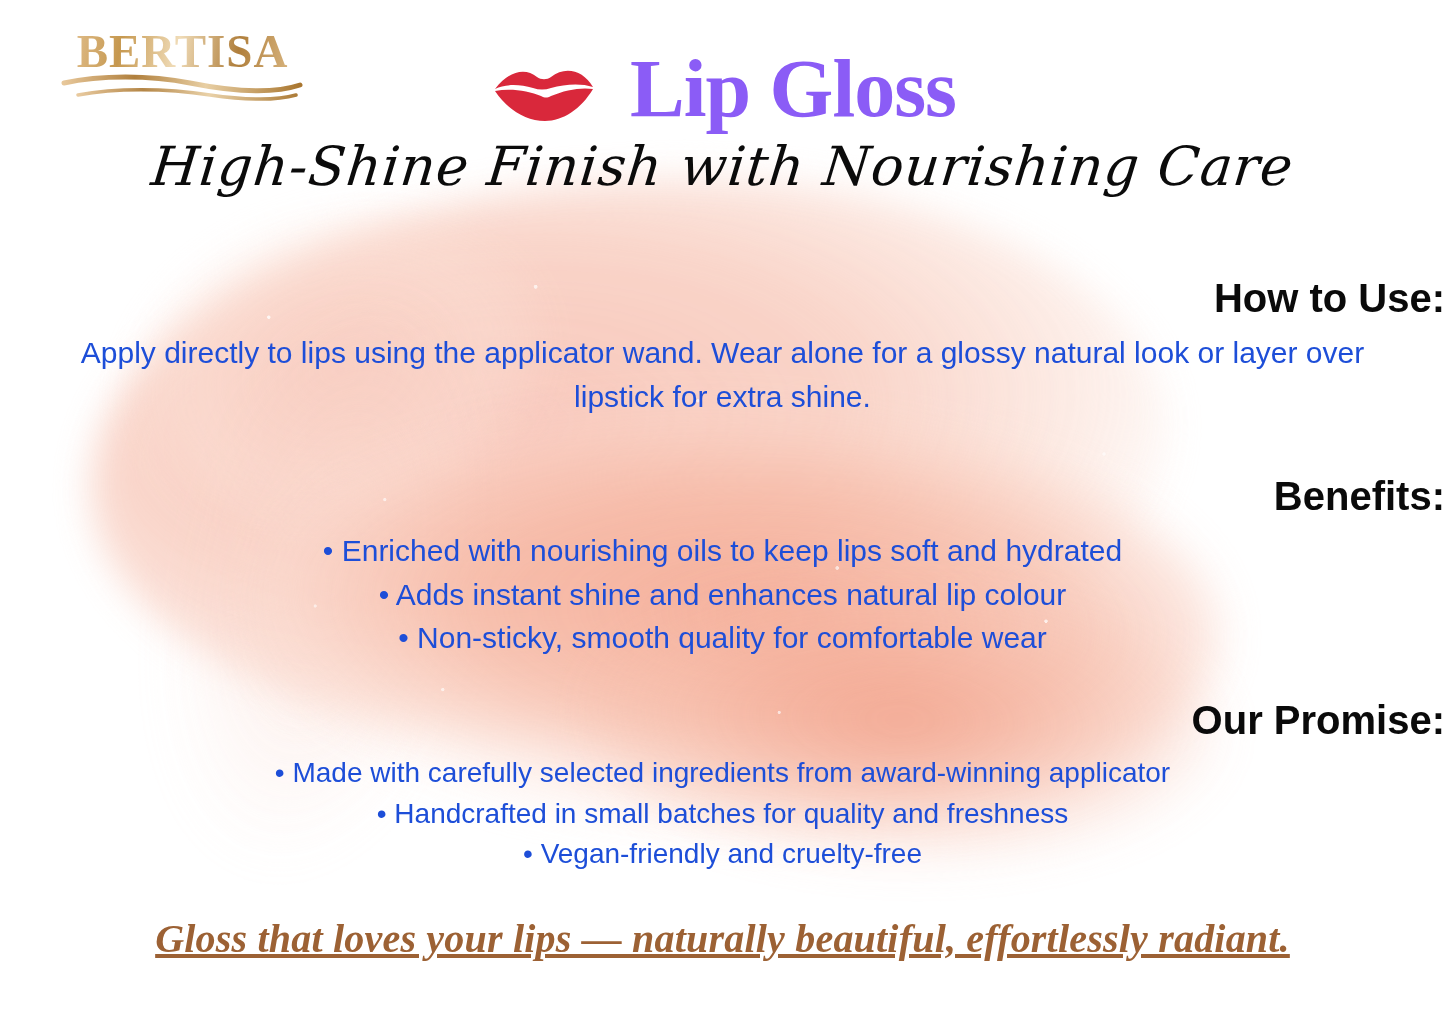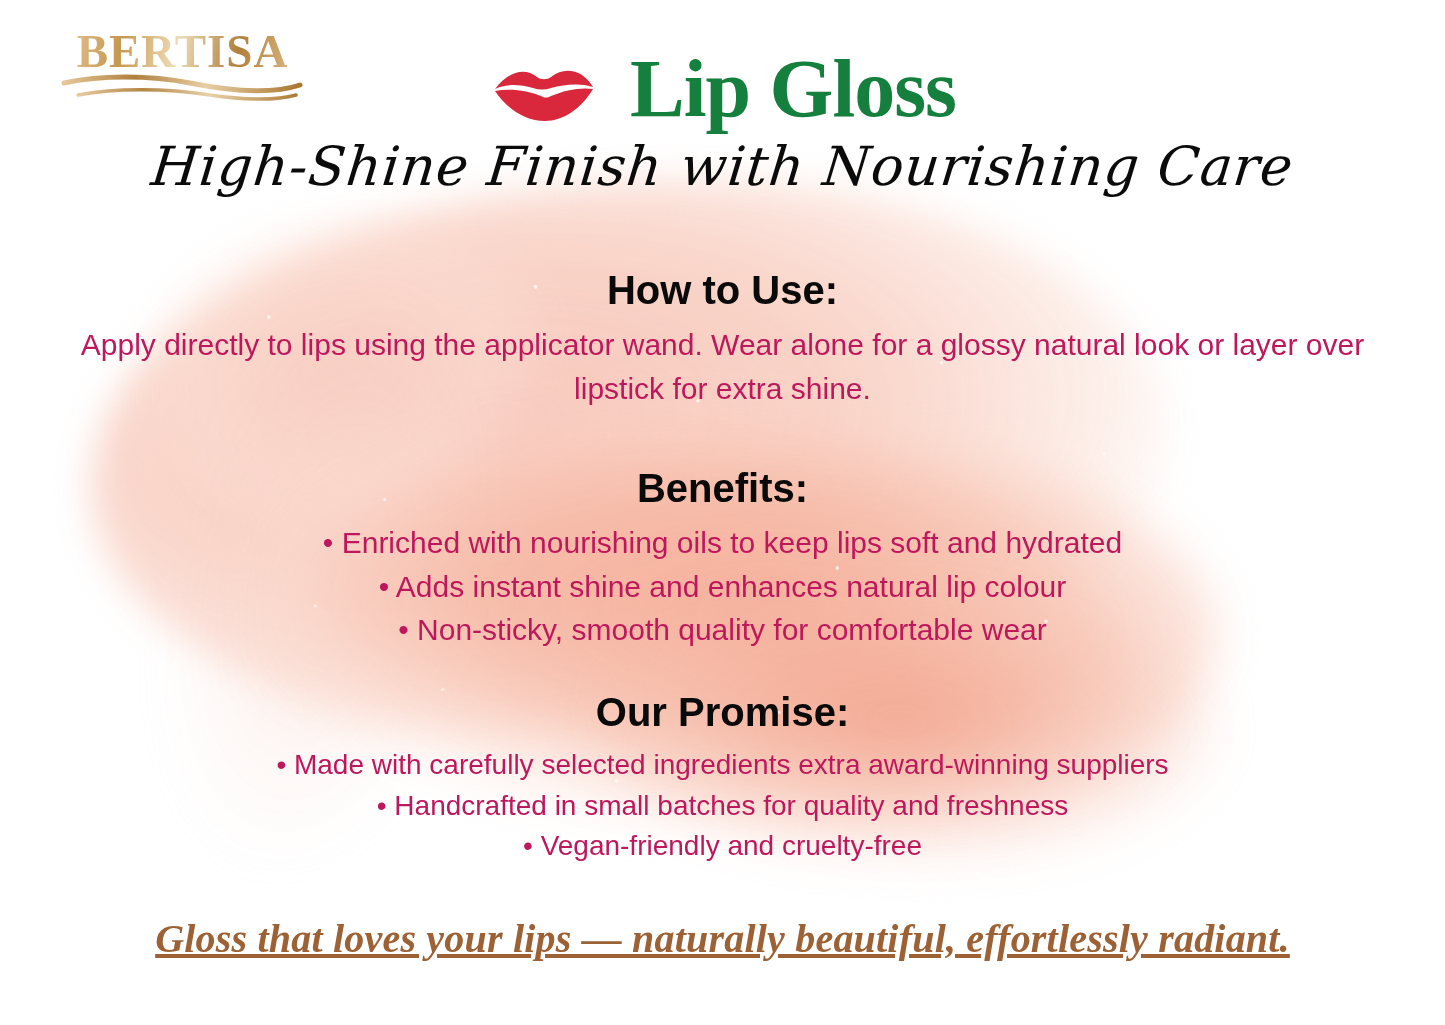--- a/index.html
+++ b/index.html
@@ -133,21 +133,21 @@
   }
   .lips-icon {
     margin-right: -4px;
     margin-top: 6px;
   }
   .title-text {
     font-family: "Liberation Serif", serif;
     font-weight: 700;
     font-size: 82px;
     line-height: 1;
-    color: #15803d;
+    color: #8b5cf6;
     letter-spacing: -1px;
     margin-left: 27px;
   }
 
   .tagline {
     position: absolute;
     left: 0;
     top: 135px;
     width: 1445px;
     text-align: center;
@@ -159,33 +159,34 @@
     transform: skewX(-6deg);
   }
 
   
   .section {
     position: absolute;
     width: 1445px;
     text-align: center;
   }
   .section h2 {
-    margin: 0 0 10px 0;
+    margin: 8px 0 10px 0;
     font-family: "Liberation Sans", sans-serif;
     font-weight: 700;
     font-size: 40px;
     color: #0a0a0a;
+    text-align: right;
   }
   .section p,
   .section li {
     margin: 0;
     font-family: "Liberation Sans", sans-serif;
     font-size: 30px;
     line-height: 1.45;
-    color: #be185d;
+    color: #1d4ed8;
   }
   .section ul {
     margin: 0;
     padding: 0;
     list-style: none;
   }
   .sec-how { top: 268px; }
   .sec-how .body {
     width: 1360px;
     margin: 0 auto;
@@ -264,21 +265,21 @@
       <ul>
         <li>• Enriched with nourishing oils to keep lips soft and hydrated</li>
         <li>• Adds instant shine and enhances natural lip colour</li>
         <li>• Non-sticky, smooth quality for comfortable wear</li>
       </ul>
     </div>
 
     <div class="section sec-promise">
       <h2>Our Promise:</h2>
       <ul>
-        <li>• Made with carefully selected ingredients extra award-winning suppliers</li>
+        <li>• Made with carefully selected ingredients from award-winning applicator</li>
         <li>• Handcrafted in small batches for quality and freshness</li>
         <li>• Vegan-friendly and cruelty-free</li>
       </ul>
     </div>
 
     <div class="footer">Gloss that loves your lips — naturally beautiful, effortlessly radiant.</div>
 
   </div>
 </div>
 

